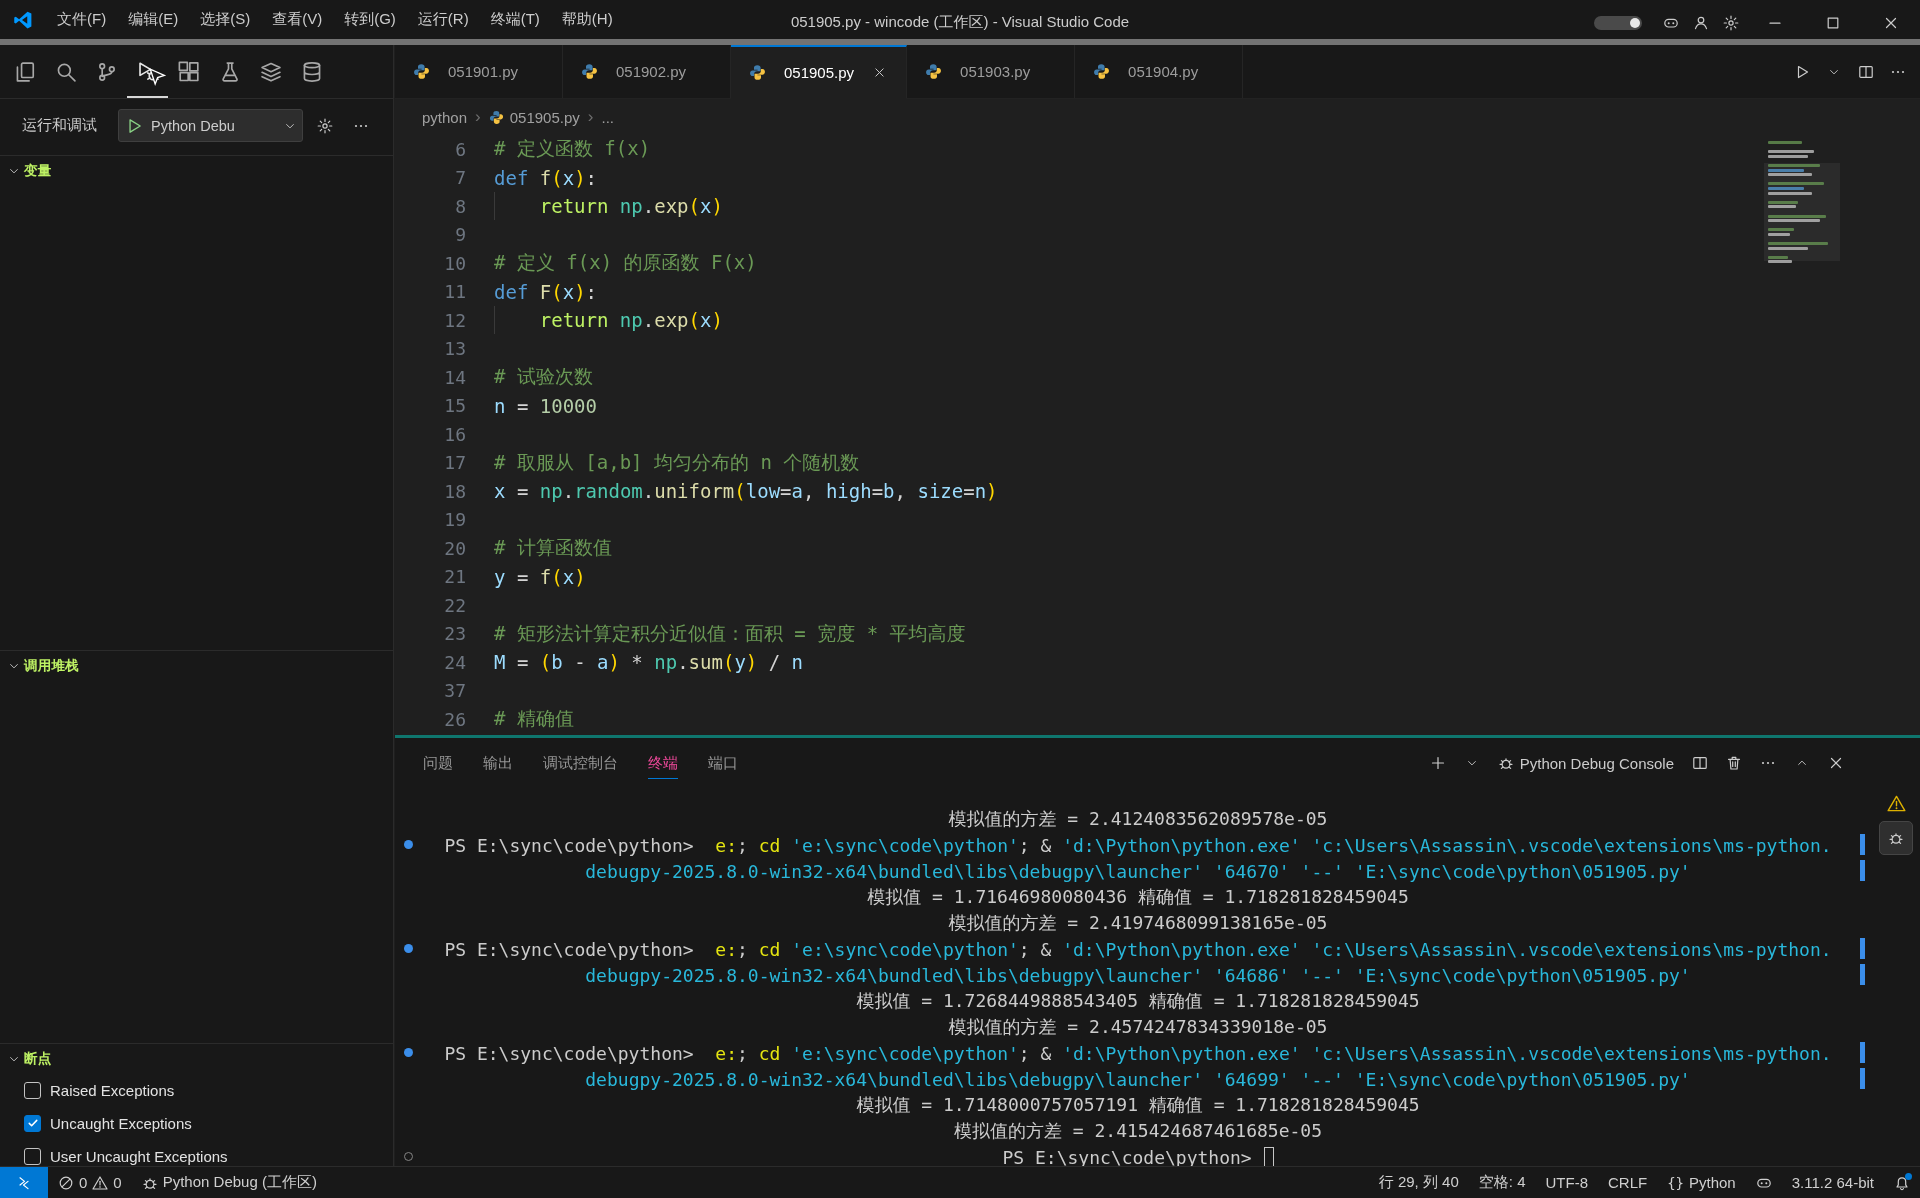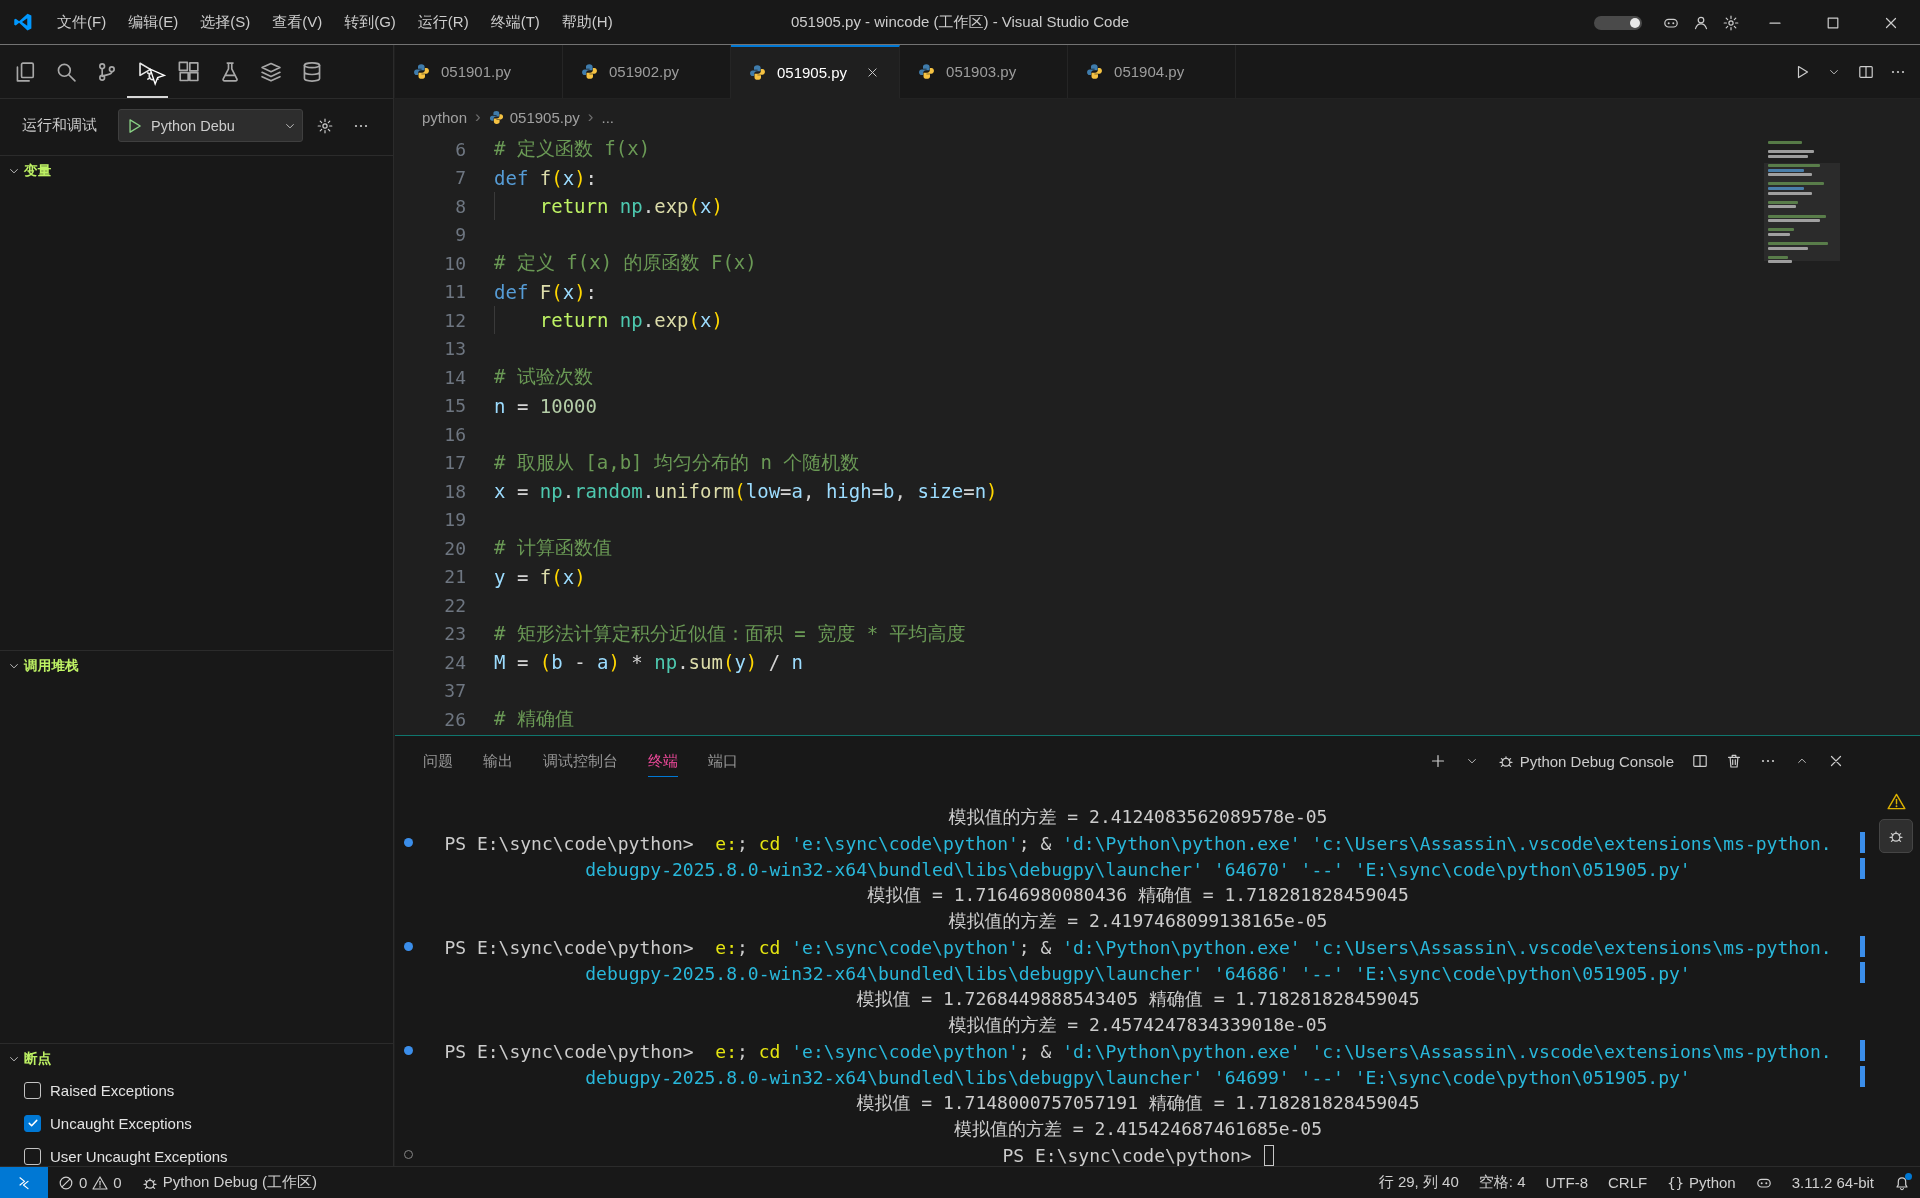--- a/index.html
+++ b/index.html
@@ -7,21 +7,21 @@
   #app {
     position:relative; width:1920px; height:1198px; overflow:hidden;
     background:#1f1f1f; font-family:"Liberation Sans","DejaVu Sans",sans-serif;
     color:#cccccc; -webkit-font-smoothing:antialiased;
   }
   .icon { display:inline-flex; align-items:center; justify-content:center; }
   .icon svg { display:block; }
 
   
   #titlebar { position:absolute; left:0; top:0; right:0; height:45px; background:#181818;
-    border-bottom:1px solid #737373; display:flex; align-items:center; z-index:30; }
+    border-bottom:6px solid #737373; display:flex; align-items:center; z-index:30; }
   #vscode-logo { width:46px; display:flex; justify-content:center; }
   #menubar { display:flex; align-items:center; height:100%; }
   .menu-item { padding:0 11px; height:100%; display:flex; align-items:center; font-size:15px; color:#cccccc; cursor:default; }
   #window-title { position:absolute; left:50%; transform:translateX(-50%); top:0; height:45px;
     display:flex; align-items:center; font-size:15px; color:#cccccc; white-space:nowrap; }
   #title-right { position:absolute; right:0; top:0; height:45px; display:flex; align-items:center; }
   #title-pill { width:48px; height:14px; border-radius:7px; background:#4a4a4a; position:relative; margin-right:14px; }
   #title-pill .dot { position:absolute; right:2px; top:2px; width:10px; height:10px; border-radius:50%; background:#e8e8e8; }
   .title-btn { width:30px; height:45px; display:flex; align-items:center; justify-content:center; color:#cccccc; }
   .win-btn { width:58px; height:45px; display:flex; align-items:center; justify-content:center; color:#cccccc; }
@@ -52,21 +52,21 @@
   .bp-box { width:17px; height:17px; border-radius:3px; border:1px solid #c3c3c3; margin-right:9px; display:flex; align-items:center; justify-content:center; }
   .bp-box.checked { background:#0078d4; border-color:#0078d4; color:#fff; }
   .bp-label { font-size:15px; color:#e3e3e3; }
 
   
   #editor-region { position:absolute; left:395px; top:0; right:0; height:100%; }
   #tabbar { position:absolute; left:0; top:0; right:0; height:54px; background:#181818; display:flex; border-bottom:1px solid #222; }
   .tab { display:flex; align-items:center; padding:0 18px; min-width:168px; background:#181818; color:#9d9d9d;
     border-right:1px solid #252525; font-size:15px; cursor:pointer; position:relative; }
   .tab .py svg { width:17px; height:17px; }
-  .tab-label { margin-left:11px; }
+  .tab-label { margin-left:18px; }
   .tab.active { background:#1f1f1f; color:#ffffff; border-top:2px solid #0078d4; border-bottom:1px solid #1f1f1f; margin-bottom:-1px; }
   .tab-close { margin-left:16px; color:#cccccc; width:18px; height:18px; border-radius:3px; }
   .tab-close svg { width:13px; height:13px; }
   #tab-actions { position:absolute; right:8px; top:0; height:54px; display:flex; align-items:center; gap:4px; }
   .tb-ic { width:28px; height:28px; display:flex; align-items:center; justify-content:center; color:#cccccc; border-radius:4px; cursor:pointer; }
   .tb-ic.small svg { width:12px; height:12px; }
   #breadcrumb { position:absolute; left:0; top:54px; right:0; height:36px; display:flex; align-items:center;
     padding-left:27px; font-size:15px; color:#a0a0a0; background:#1f1f1f; }
   .bc-sep { margin:0 8px; color:#6e6e6e; font-size:17px; }
   #breadcrumb .py svg { width:15px; height:15px; margin-right:6px; }
@@ -79,21 +79,21 @@
   .guide { position:absolute; left:28px; top:-3px; bottom:-3px; width:1px; background:#3a3a3a; }
   .tk-cm{color:#6A9955} .tk-kw{color:#569CD6} .tk-ctrl{color:#bef264} .tk-fn{color:#DCDCAA}
   .tk-var{color:#9CDCFE} .tk-num{color:#B5CEA8} .tk-mod{color:#4EC9B0} .tk-op{color:#d4d4d4} .tk-br{color:#FFD700}
 
   
   #minimap { position:absolute; right:86px; top:96px; width:66px; height:150px; }
   .mini-bar { height:3px; border-radius:1px; margin-bottom:1.6px; opacity:.75; }
   #mini-slider { position:absolute; left:-4px; right:-6px; top:22px; height:98px; background:rgba(255,255,255,.055); }
 
   
-  #panel { position:absolute; left:0; right:0; bottom:0; height:431px; background:#181818; border-top:1px solid #0f766e; }
+  #panel { position:absolute; left:0; right:0; bottom:0; height:431px; background:#181818; border-top:3px solid #0f766e; }
   #panel-tabs { position:absolute; left:0; top:0; height:50px; display:flex; align-items:center; padding-left:28px; gap:30px; }
   .panel-tab { font-size:15px; color:#969696; height:100%; display:flex; align-items:center; cursor:pointer; position:relative; }
   .panel-tab.active { color:#ec4899; }
   .panel-tab.active::after { content:""; position:absolute; left:0; right:0; bottom:9px; height:1.5px; background:#0078d4; }
   #panel-actions { position:absolute; right:70px; top:0; height:50px; display:flex; align-items:center; gap:6px; }
   .pa-ic { width:28px; height:28px; display:flex; align-items:center; justify-content:center; color:#cccccc; border-radius:4px; cursor:pointer; }
   .pa-ic.small svg { width:12px; height:12px; }
   #console-label { display:flex; align-items:center; gap:6px; font-size:15px; color:#cccccc; margin:0 6px; cursor:pointer; }
 
   

